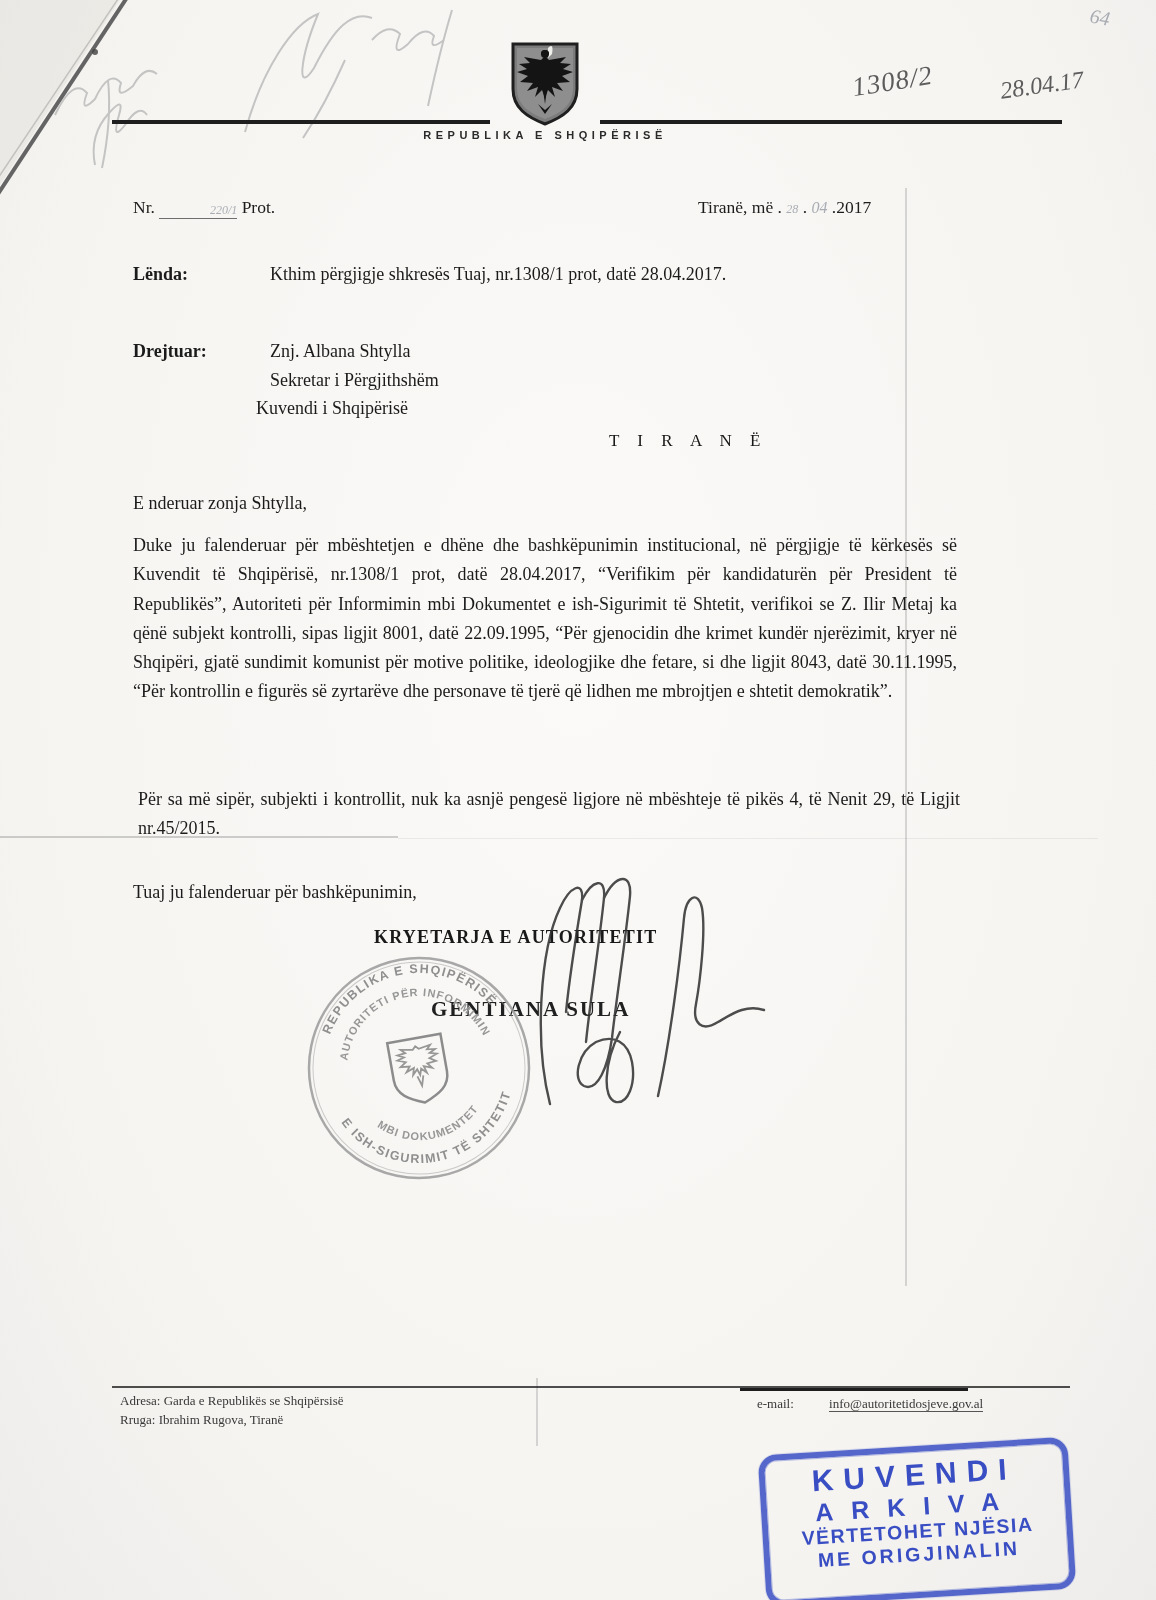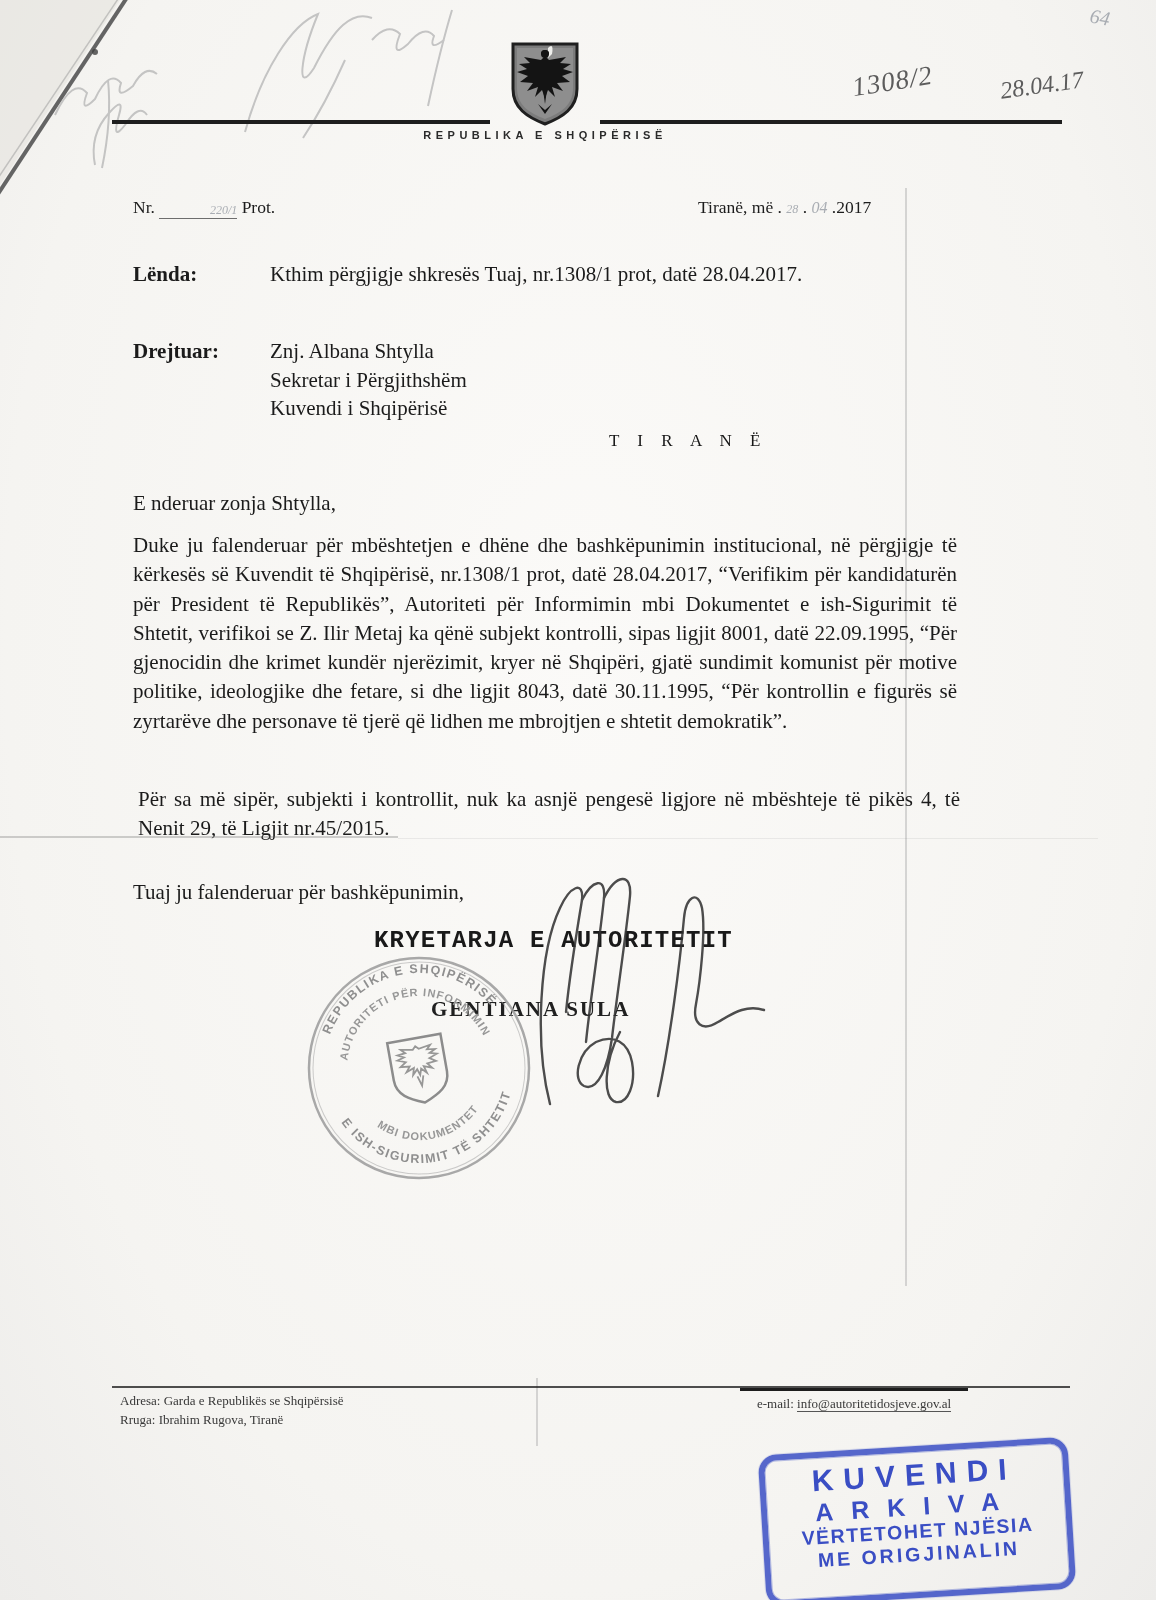--- a/index.html
+++ b/index.html
@@ -18,38 +18,38 @@
   
   .hw{font-style:italic;color:#5c5c5c;font-family:"Liberation Serif",serif;}
   .hw-faint{font-style:italic;color:#a9adb3;}
 
   
   .meta{top:197px;font-size:17.5px;color:#1c1c1c;}
   .nr-slot{display:inline-block;width:78px;border-bottom:1.6px solid #6d6d6d;text-align:right;
            font-size:12px;transform:translateY(1px);}
   
   .label{font-weight:bold;color:#171717;}
-  .bodytext{font-size:21px;color:#1b1b1b;line-height:29.3px;}
+  .bodytext{font-size:18px;color:#1b1b1b;line-height:29.3px;}
   .just{text-align:justify;}
 
   .tirane{top:431px;left:609px;font-size:17px;font-weight:normal;letter-spacing:7px;color:#161616;}
 
-  .sig-title{top:927px;left:374px;font-size:24px;font-weight:bold;letter-spacing:1.2px;color:#191919;font-family:Liberation Mono, monospace;}
+  .sig-title{top:927px;left:374px;font-size:18px;font-weight:bold;letter-spacing:1.2px;color:#191919;}
   .sig-name{top:997px;left:431px;font-size:21px;font-weight:bold;letter-spacing:2px;color:#202020;}
 
   
   .vfold{width:2px;background:rgba(90,90,95,.22);}
   .hcrease{height:1.5px;background:rgba(95,95,95,.28);}
   .hcrease-faint{height:1px;background:rgba(95,95,95,.10);}
 
   
   .foot-rule{top:1386px;left:112px;width:958px;height:2px;background:rgba(35,35,35,.8);}
   .foot-rule-dark{top:1388px;left:740px;width:228px;height:3px;background:#1d1d1d;}
   .foot-text{font-size:13px;color:#383838;line-height:18.5px;}
-  .email-link{border-bottom:1px solid #555;padding-bottom:0px;}
+  .email-link{border-bottom:1px solid #555;padding-bottom:0px;margin-left:32px;}
 
   
   .arch-stamp{left:762px;top:1446px;width:298px;height:140px;border:6px solid rgba(58,78,196,.85);
       border-radius:18px;transform:rotate(-3.5deg);color:#3a4ec4;text-align:center;
       font-family:"Liberation Sans",sans-serif;font-weight:bold;
       box-shadow:inset 0 0 0 1px rgba(58,78,196,.35), 0 0 0 1px rgba(58,78,196,.15);}
   .arch-l1{font-size:30px;letter-spacing:10px;line-height:34px;margin-top:6px;}
   .arch-l2{font-size:25px;letter-spacing:18px;line-height:28px;}
   .arch-l3{font-size:19.5px;letter-spacing:1.5px;line-height:23px;}
   .arch-l4{font-size:19.5px;letter-spacing:3px;line-height:23px;}
@@ -111,21 +111,21 @@
     <span class="hw hw-faint" style="font-size:16px;">04</span>
     <span>.2017</span>
   </div>
 
   <div class="abs bodytext label" style="left:133px;top:260px;">Lënda:</div>
   <div class="abs bodytext" style="left:270px;top:260px;">Kthim përgjigje shkresës Tuaj, nr.1308/1 prot, datë 28.04.2017.</div>
 
   <div class="abs bodytext label" style="left:133px;top:337px;">Drejtuar:</div>
   <div class="abs bodytext" style="left:270px;top:337px;">Znj. Albana Shtylla</div>
   <div class="abs bodytext" style="left:270px;top:366px;">Sekretar i Përgjithshëm</div>
-  <div class="abs bodytext" style="left:270px;top:394px;">Kuvendi i Shqipërisë</div>
+  <div class="abs bodytext" style="left:256px;top:394px;">Kuvendi i Shqipërisë</div>
 
   <div class="abs tirane">T I R A N Ë</div>
 
   <div class="abs bodytext" style="left:133px;top:489px;">E nderuar zonja Shtylla,</div>
   <div class="abs bodytext just" style="left:133px;top:531px;width:824px;">Duke ju falenderuar për mbështetjen e dhëne dhe bashkëpunimin institucional, në përgjigje të kërkesës së Kuvendit të Shqipërisë, nr.1308/1 prot, datë 28.04.2017, “Verifikim për kandidaturën për President të Republikës”, Autoriteti për Informimin mbi Dokumentet e ish-Sigurimit të Shtetit, verifikoi se  Z. Ilir Metaj ka qënë subjekt kontrolli, sipas ligjit 8001, datë 22.09.1995, “Për gjenocidin dhe krimet kundër njerëzimit, kryer në Shqipëri, gjatë sundimit komunist për motive politike, ideologjike dhe fetare, si dhe ligjit 8043, datë 30.11.1995, “Për kontrollin e figurës së zyrtarëve dhe personave të tjerë që lidhen me mbrojtjen e shtetit demokratik”.</div>
   <div class="abs bodytext just" style="left:138px;top:785px;width:822px;">Për sa më sipër, subjekti i kontrollit, nuk ka asnjë pengesë ligjore në mbështeje të pikës 4, të Nenit 29, të Ligjit nr.45/2015.</div>
   <div class="abs bodytext" style="left:133px;top:878px;">Tuaj ju falenderuar për bashkëpunimin,</div>
 
   <div class="abs sig-title serif">KRYETARJA E AUTORITETIT</div>
   <div class="abs sig-name serif">GENTIANA SULA</div>

